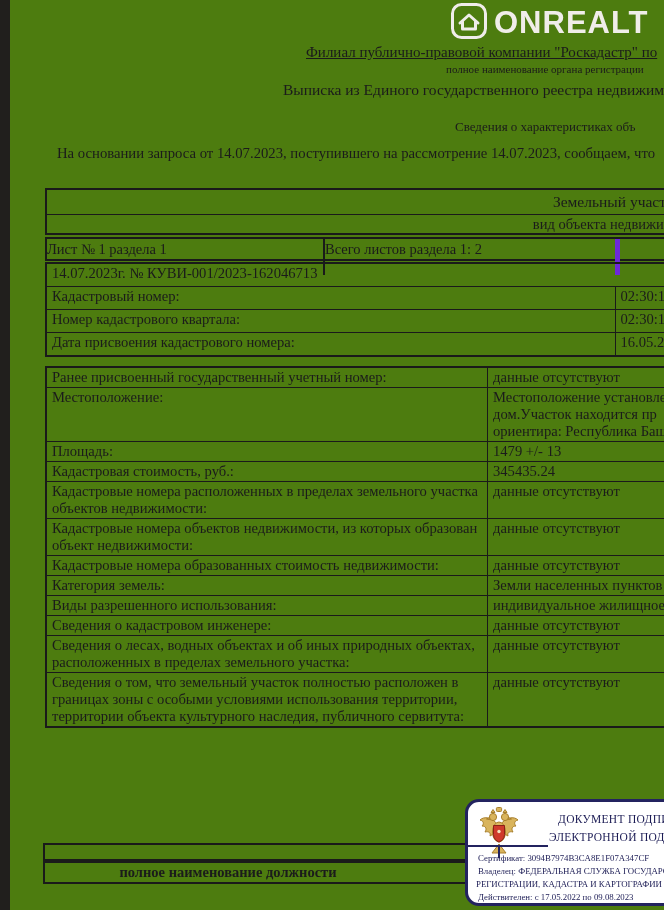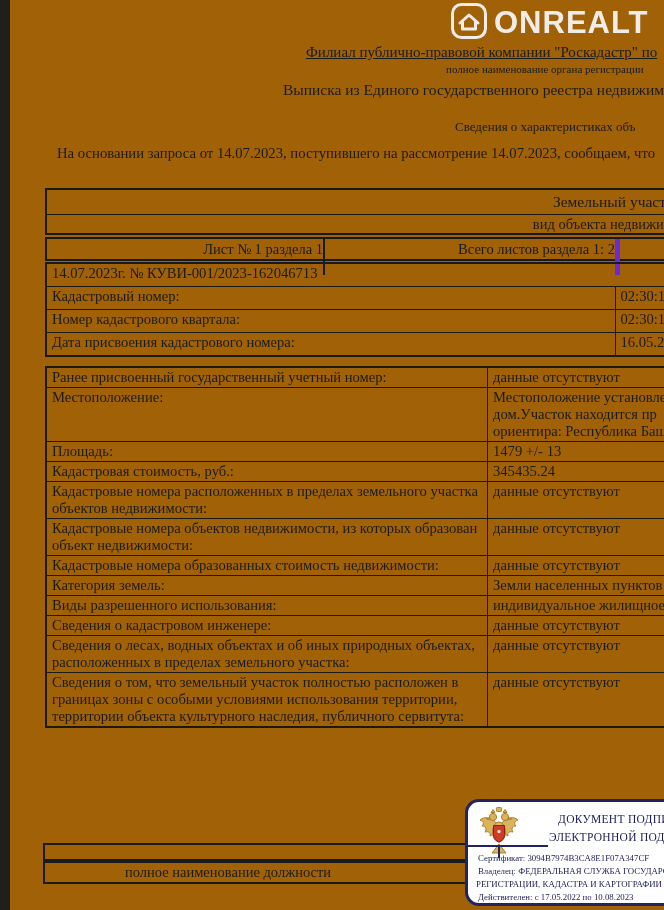--- a/index.html
+++ b/index.html
@@ -1,18 +1,18 @@
 <!DOCTYPE html>
 <html><head>
 <meta charset="utf-8">
 <style>
   html,body{margin:0;padding:0;}
   .page{
     position:relative; width:664px; height:910px; overflow:hidden;
-    background:#a16207; font-family:"Liberation Serif", serif; color:#1b1b1b;
+    background:#4d7c0f; font-family:"Liberation Serif", serif; color:#1b1b1b;
   }
   .leftbar{position:absolute;left:0;top:0;width:10px;height:910px;background:#211f1d;}
   .nowrap{white-space:nowrap;}
   .abs{position:absolute;white-space:nowrap;}
 
   
   .watermark{position:absolute;left:450px;top:2px;display:flex;align-items:center;gap:6px;z-index:0;}
   .wm-text{font-family:"Liberation Sans", sans-serif;font-weight:bold;font-size:31px;
     letter-spacing:1px;color:#f0ede9;}
 
@@ -24,40 +24,40 @@
   .request-line{left:45px;top:145px;font-size:14.7px;margin-left:12px;}
 
   
   .objbox{position:absolute;left:45px;top:188px;width:1140px;border:2px solid #1a1a1a;}
   .objbox .r1{height:24px;border-bottom:1.5px solid #1a1a1a;text-align:center;
     font-size:15.5px;line-height:24px;}
   .objbox .r2{height:18px;text-align:center;font-size:14.5px;line-height:18px;}
 
   .sheets{position:absolute;left:45px;top:237px;width:1140px;height:20px;
     border:2px solid #1a1a1a;display:flex;box-sizing:content-box;}
-  .sheets .c{height:36px;line-height:20px;text-align:right;font-size:14.5px;}
+  .sheets .c{height:36px;line-height:20px;text-align:left;font-size:14.5px;}
   .sheets .c1{width:276px;border-right:2px solid #1a1a1a;}
   .sheets .c2{width:290px;border-right:5px solid #6d28d9;}
   .sheets .c3{flex:1;}
 
   
   table.doc{position:absolute;left:45px;border-collapse:collapse;width:1140px;
     table-layout:fixed;border:2px solid #1a1a1a;}
   table.doc td{border:1.5px solid #1a1a1a;font-size:14.6px;line-height:17px;
     padding:1px 5px;vertical-align:top;}
   table.doc td.lbl{width:430px;margin-left:8px;}
   table.doc td.val{white-space:nowrap;overflow:visible;}
   #registry-table{top:262px;}
   #registry-table td{height:20px;}
   #details-table{top:366px;}
 
   
   .sigblock{position:absolute;left:43px;top:843px;width:620px;z-index:1;}
   .sigbox1{height:14px;border:2px solid #1a1a1a;}
-  .sigbox2{height:19px;border:2px solid #1a1a1a;border-top-width:2px;margin-top:0;}
+  .sigbox2{height:19px;border:2px solid #1a1a1a;border-top-width:2px;margin-top:0;font-weight:bold;}
   .sigbox2 .inner{width:366px;text-align:center;font-size:14.5px;line-height:19px;}
 
   
   .stamp{position:absolute;left:465px;top:799px;width:270px;height:107px;
     box-sizing:border-box;background:#ffffff;border:3px solid #23235f;
     border-radius:14px;z-index:5;color:#1c1c55;}
   .stamp .big{position:absolute;font-size:11.5px;letter-spacing:0.3px;white-space:nowrap;}
   .stamp .l1{left:90px;top:11px;}
   .stamp .l2{left:81px;top:29px;}
   .stamp .hline{position:absolute;left:0px;top:43px;width:80px;height:2px;background:#23235f;}
@@ -221,16 +221,16 @@
         <circle cx="22" cy="25.5" r="1.7" fill="#f4e3c0"></circle>
       </svg>
     </span>
     <div class="big l1">ДОКУМЕНТ ПОДПИСАН</div>
     <div class="big l2">ЭЛЕКТРОННОЙ ПОДПИСЬЮ</div>
     <div class="hline"></div>
     <div class="vstub"></div>
     <div class="small cert">Сертификат: 3094B7974B3CA8E1F07A347CF</div>
     <div class="small own1">Владелец: ФЕДЕРАЛЬНАЯ СЛУЖБА ГОСУДАРСТВЕННОЙ</div>
     <div class="small own2">РЕГИСТРАЦИИ, КАДАСТРА И КАРТОГРАФИИ</div>
-    <div class="small valid">Действителен: с 17.05.2022 по 10.08.2023</div>
+    <div class="small valid">Действителен: с 17.05.2022 по 09.08.2023</div>
   </div>
 
 </div>
 
 </body></html>

